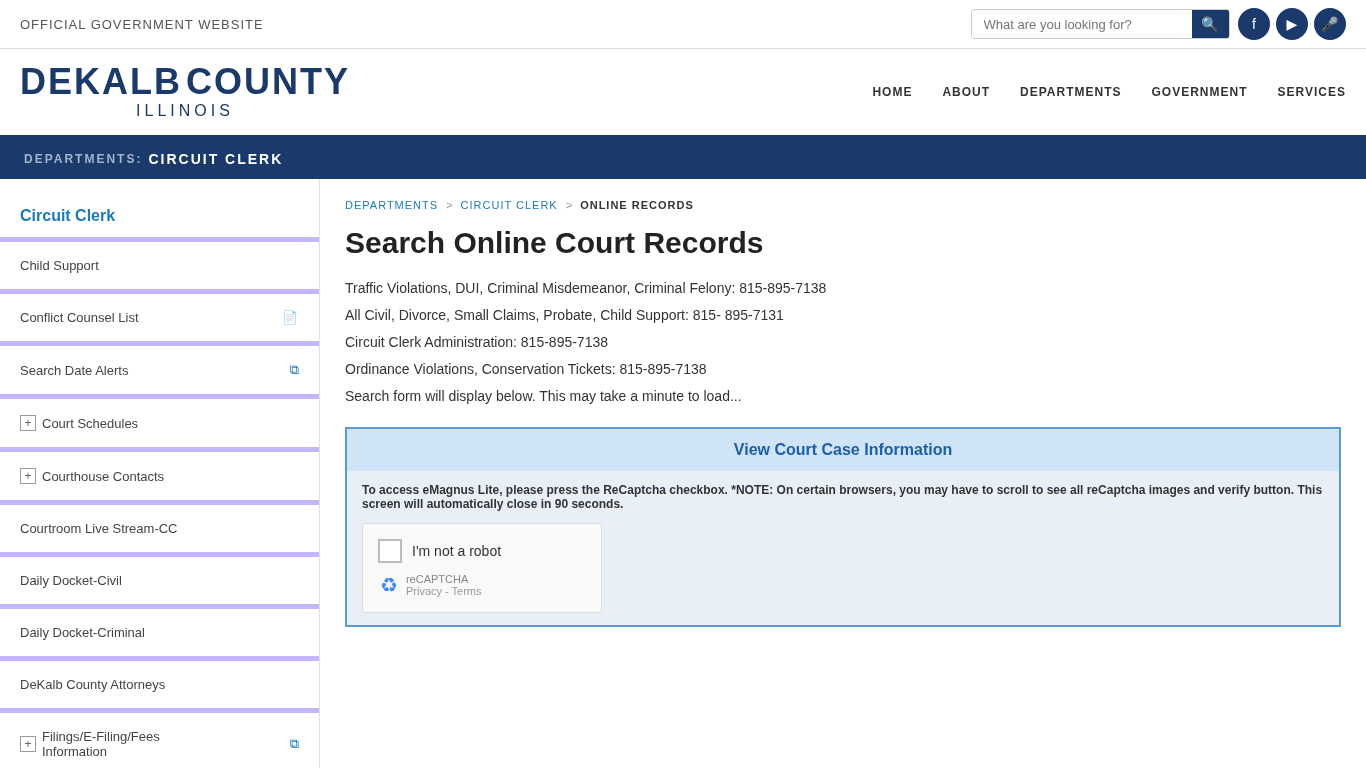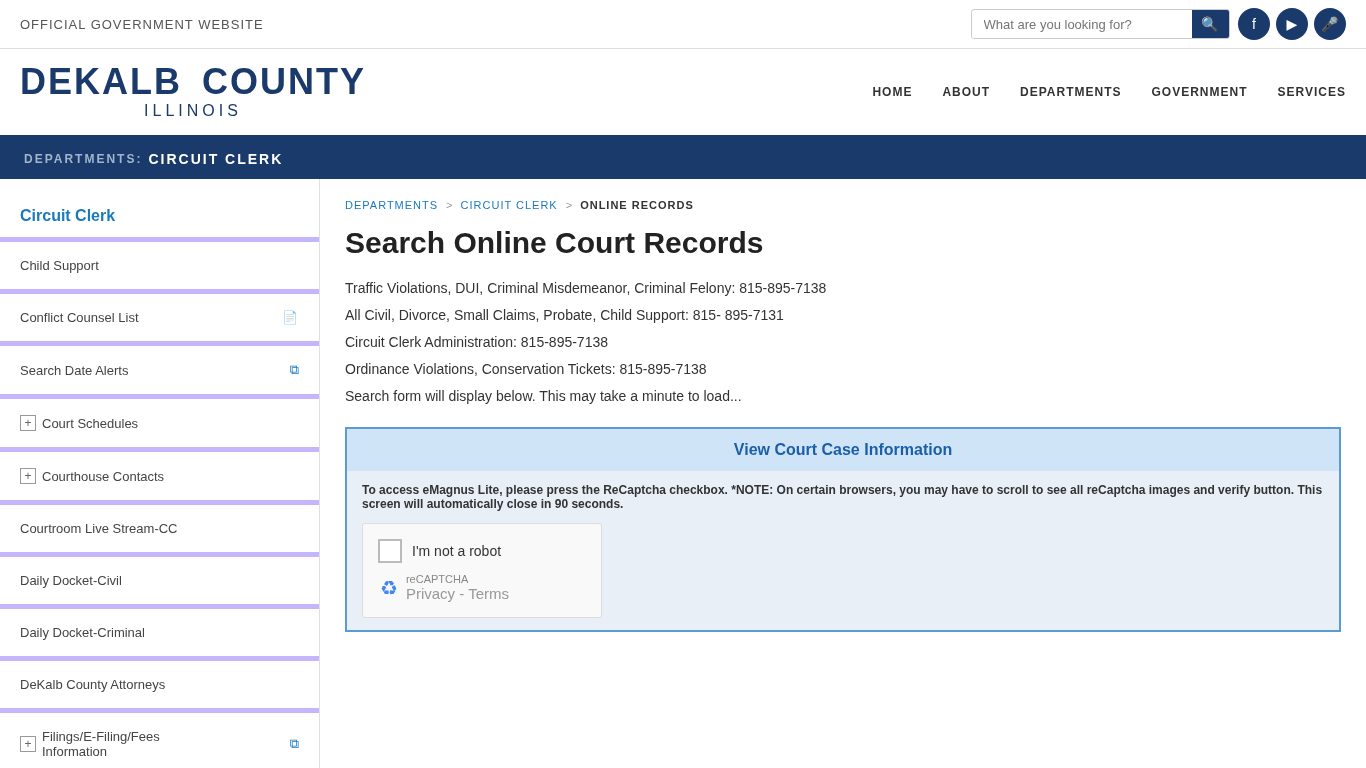--- a/index.html
+++ b/index.html
@@ -288,21 +288,21 @@
     }
     .recaptcha-icon {
       font-size: 20px;
       color: #4285f4;
     }
     .recaptcha-text {
       font-size: 11px;
       color: #888;
     }
     .recaptcha-privacy {
-      font-size: 15px;
+      font-size: 11px;
       color: #999;
     }
   </style>
 </head>
 <body>
 
 <div class="top-bar">
   <span class="official-text">OFFICIAL GOVERNMENT WEBSITE</span>
   <div class="top-right">
     <div class="search-bar">
@@ -312,21 +312,21 @@
     <div class="social-icons">
       <div class="social-icon facebook">f</div>
       <div class="social-icon youtube">▶</div>
       <div class="social-icon mic">🎤</div>
     </div>
   </div>
 </div>
 
 <div class="header">
   <div class="logo">
-    <div style="display:flex; gap:20px;">
+    <div style="display:flex; gap:4px;">
       <span class="logo-dekalb">DEKALB</span>
       <span class="logo-county">COUNTY</span>
     </div>
     <div class="logo-illinois">ILLINOIS</div>
   </div>
   <nav class="main-nav">
     <a href="#">HOME</a>
     <a href="#">ABOUT</a>
     <a href="#">DEPARTMENTS</a>
     <a href="#">GOVERNMENT</a>

